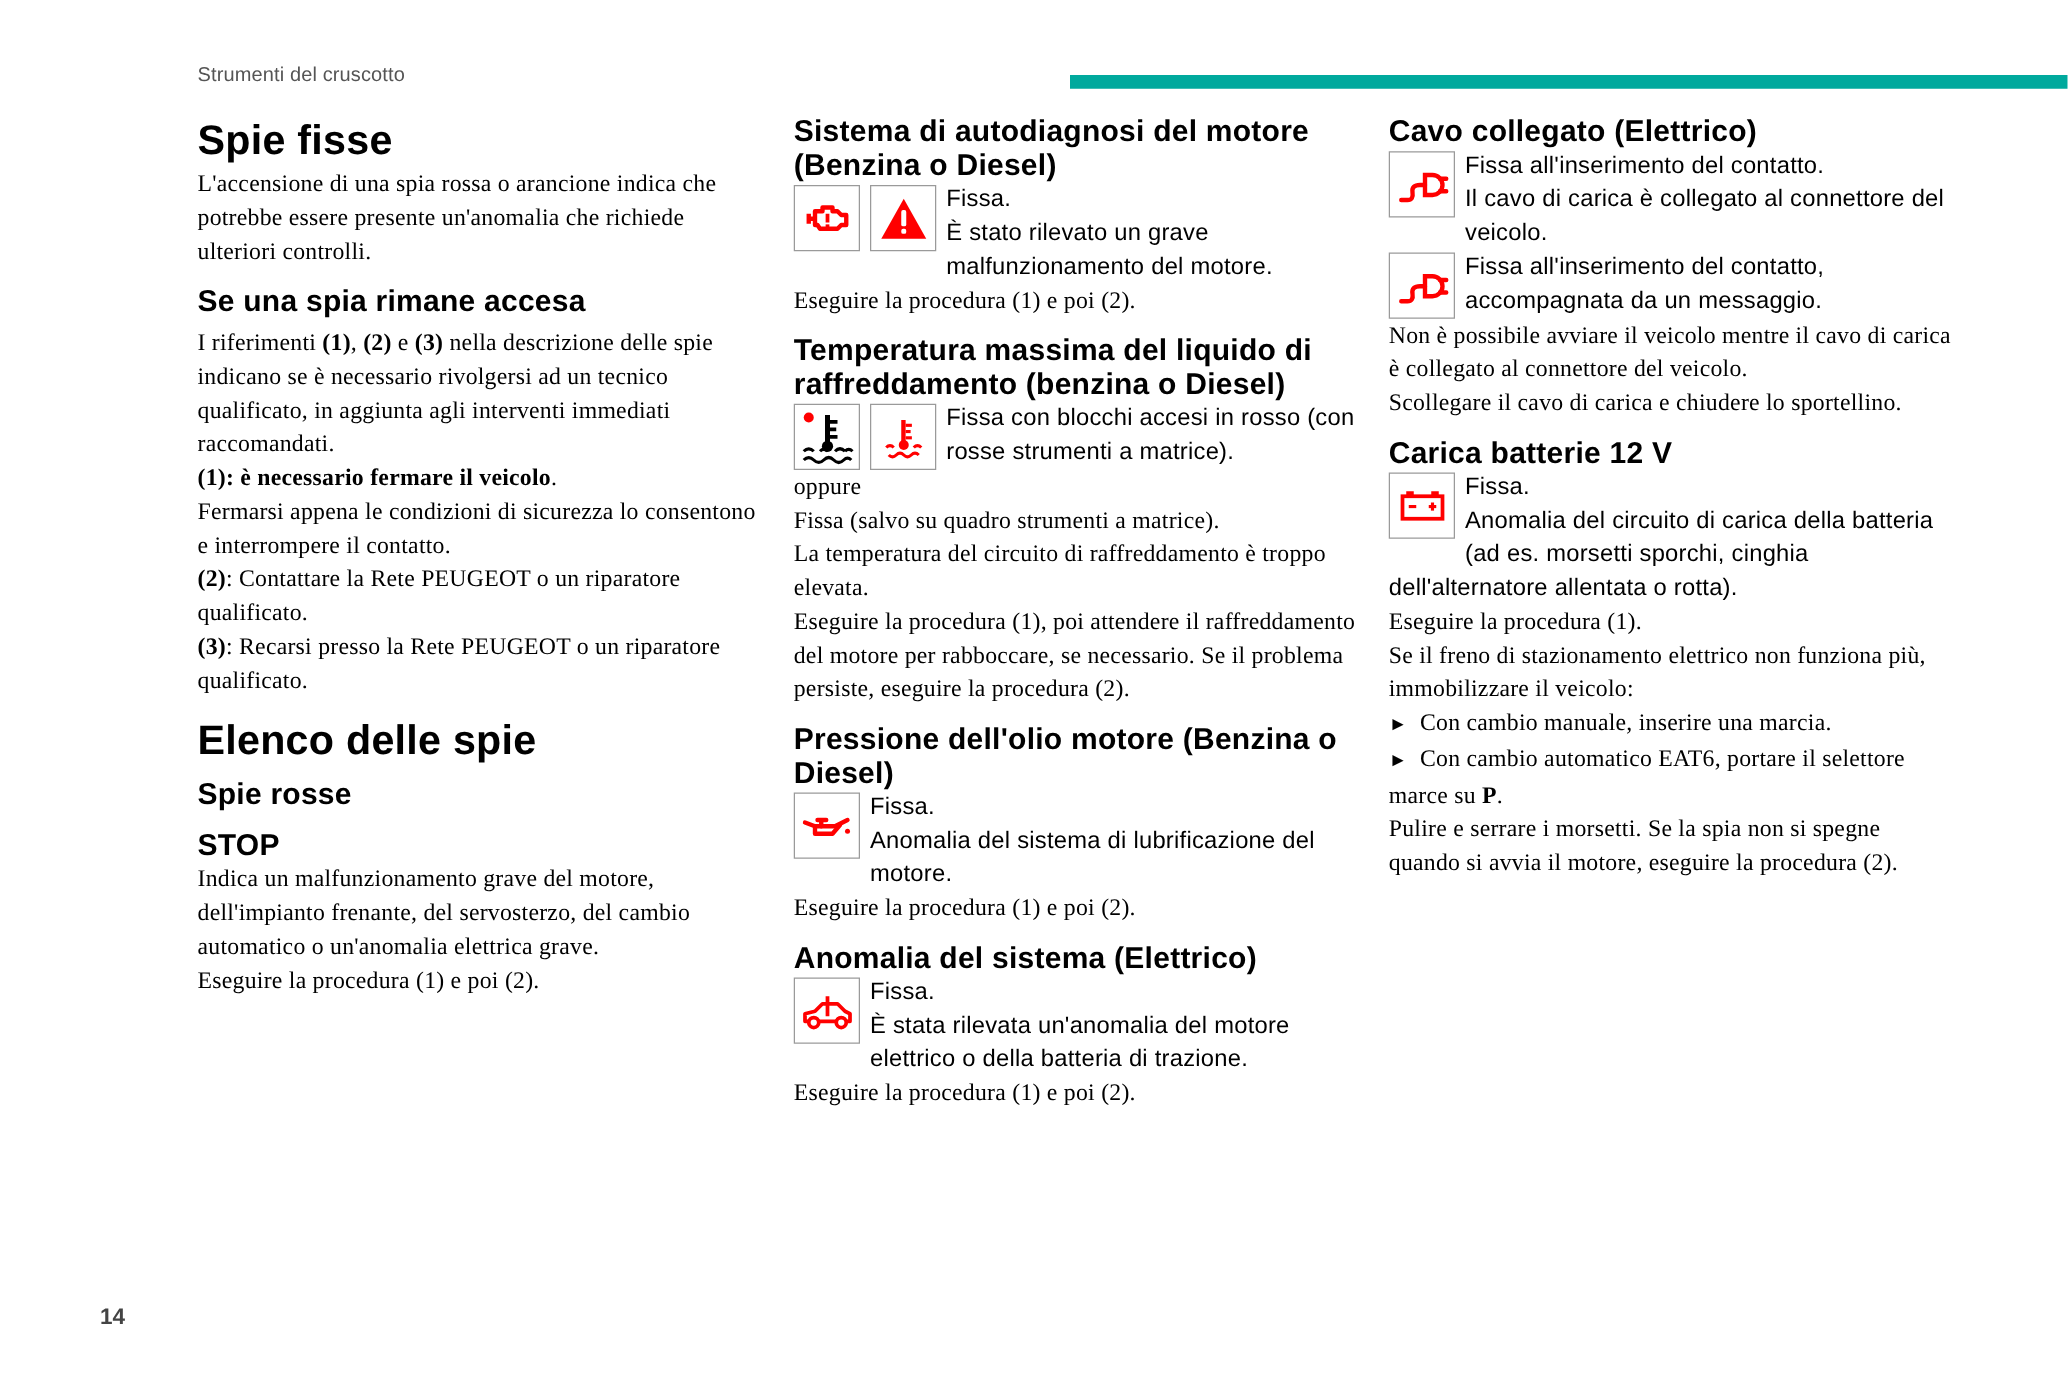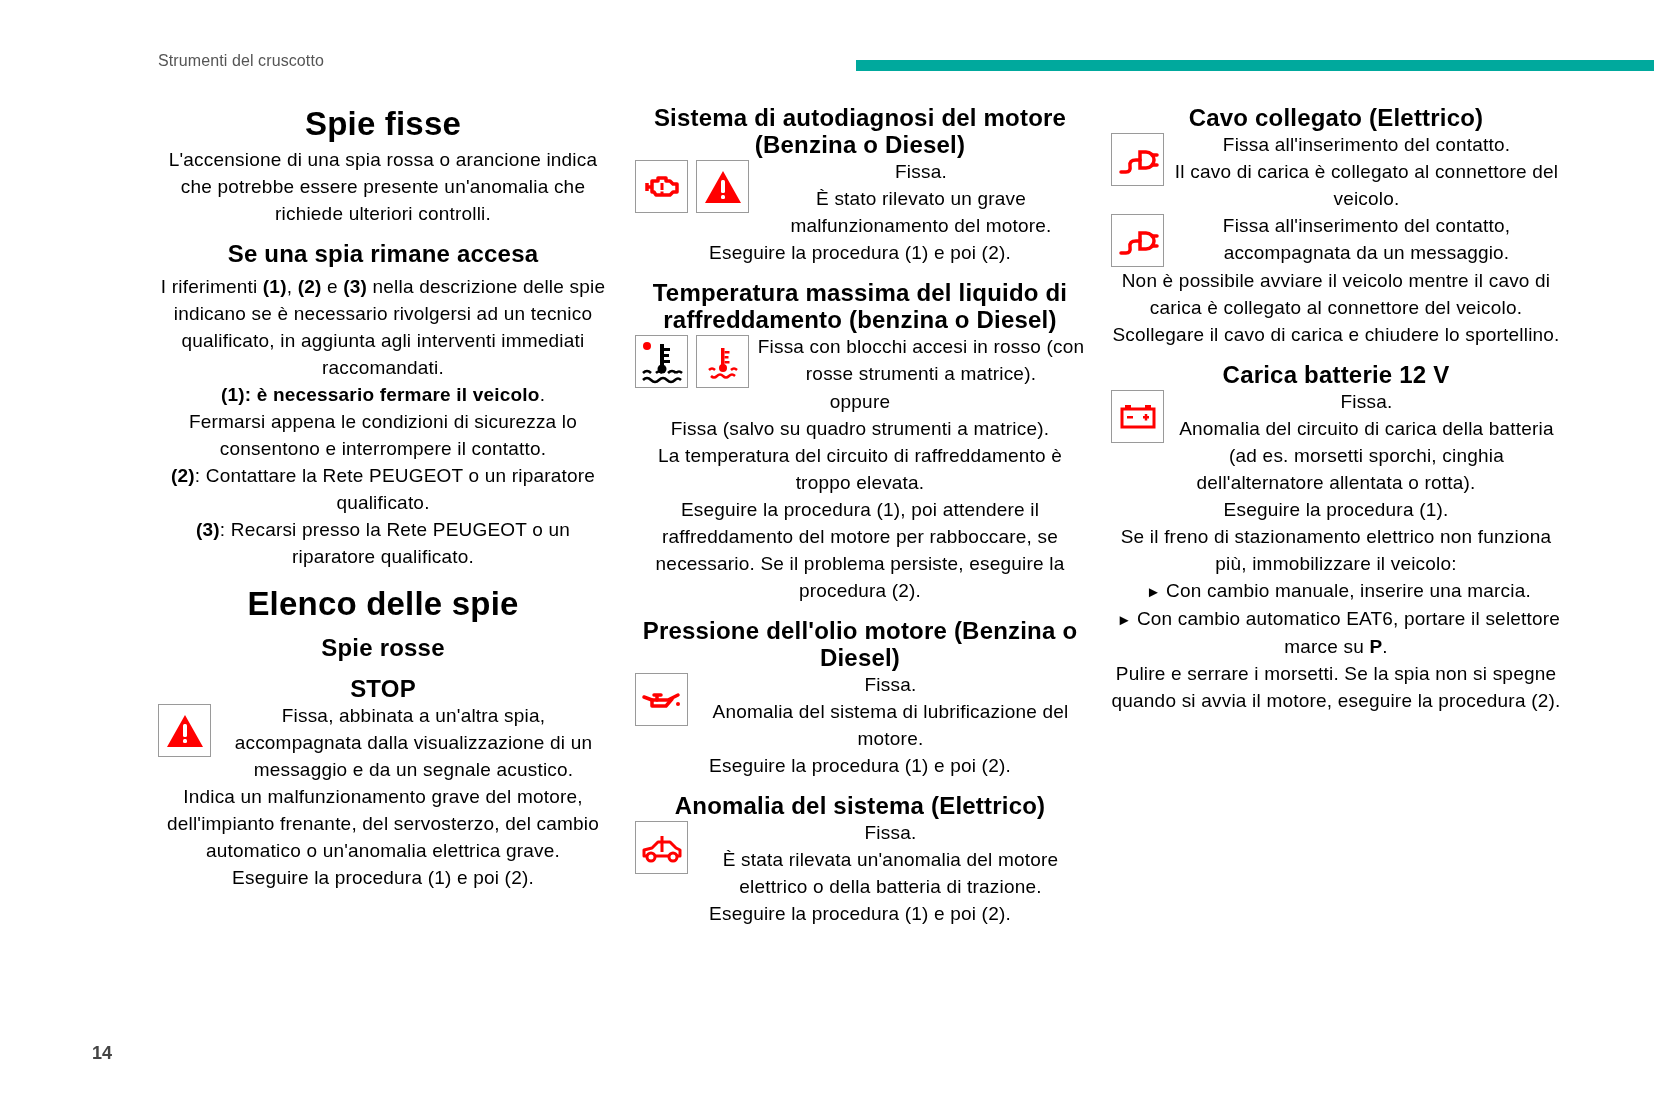--- a/index.html
+++ b/index.html
@@ -1,33 +1,33 @@
 <!DOCTYPE html>
 <html><head>
 <meta charset="utf-8">
 <style>
   html, body { margin: 0; padding: 0; background: #ffffff; }
   body { width: 1654px; height: 1103px; position: relative; overflow: hidden;
          font-family: "Liberation Sans", sans-serif; color: #000; }
   .running-head { position: absolute; left: 158px; top: 52px; font-size: 16px; color: #555; letter-spacing: 0.1px; }
   .accent-bar { position: absolute; left: 856px; right: 0; top: 60px; height: 11px; background: #00a99d; }
-  .page-num { position: absolute; left: 92px; top: 1043px; font-size: 18px; font-weight: bold; color: #444; }
-
-  .col { position: absolute; top: 104px; width: 450px; font-size: 19px; line-height: 27px; letter-spacing: 0.2px; text-align: center; }
+  .page-num { position: absolute; left: 80px; top: 1043px; font-size: 18px; font-weight: bold; color: #444; }
+
+  .col { position: absolute; top: 92px; width: 450px; font-size: 19px; line-height: 27px; letter-spacing: 0.2px; }
   .col1 { left: 158px; }
   .col2 { left: 635px; }
   .col3 { left: 1111px; }
 
   .h1 { font-size: 33px; font-weight: bold; line-height: 40px; margin: 0 0 2px 0; }
   .h1.big-gap { margin-top: 14px; margin-bottom: 10px; }
   .h3 { font-weight: bold; font-size: 24px; line-height: 27px; margin: 0; }
   .h3.sp-top { margin-top: 13px; }
   .h3.sp-bot { margin-bottom: 6px; }
   .h3.sub { margin-top: 10px; }
-  p { margin: 0; }
+  p { margin: 0; font-family: Liberation Serif, serif; }
 
   .iconrow { display: block; }
   .icons { float: left; margin: 2px 8px 0 0; display: flex; gap: 8px; }
   .ibox { width: 53px; height: 53px; border: 1px solid #9a9a9a; box-sizing: border-box;
           display: flex; align-items: center; justify-content: center; background: #fff; }
   .ibox svg { width: 44px; height: 44px; }
   .clear { clear: both; }
   b { font-weight: bold; }
   .arrow { display: inline-block; width: 25px; font-size: 15px; }
 </style>
@@ -42,33 +42,20 @@
   <p>L'accensione di una spia rossa o arancione indica che potrebbe essere presente un'anomalia che richiede ulteriori controlli.</p>
   <div class="h3 sp-top sp-bot">Se una spia rimane accesa</div>
   <p><span>I riferimenti </span><b>(1)</b><span>, </span><b>(2)</b><span> e </span><b>(3)</b><span> nella descrizione delle spie indicano se è necessario rivolgersi ad un tecnico qualificato, in aggiunta agli interventi immediati raccomandati.</span></p>
   <p><b>(1)</b><b>: è necessario fermare il veicolo</b><span>.</span></p>
   <p>Fermarsi appena le condizioni di sicurezza lo consentono e interrompere il contatto.</p>
   <p><b>(2)</b><span>: Contattare la Rete PEUGEOT o un riparatore qualificato.</span></p>
   <p><b>(3)</b><span>: Recarsi presso la Rete PEUGEOT o un riparatore qualificato.</span></p>
   <div class="h1 big-gap">Elenco delle spie</div>
   <div class="h3">Spie rosse</div>
   <div class="h3 sub" style="margin-top:14px">STOP</div>
-  <div class="iconrow">
-    <div class="icons">
-      <div class="ibox">
-        <svg viewBox="0 0 44 44">
-            <polygon points="22,6 40,38 4,38" fill="#ff0000"></polygon>
-            <rect x="20" y="15" width="4" height="13" rx="1.5" fill="#fff"></rect>
-            <rect x="20" y="30" width="4" height="4" rx="1.5" fill="#fff"></rect>
-          </svg>
-      </div>
-    </div>
-    <span>Fissa, abbinata a un'altra spia, accompagnata dalla visualizzazione di un messaggio e da un segnale acustico.</span>
-    <div class="clear"></div>
-  </div>
   <p>Indica un malfunzionamento grave del motore, dell'impianto frenante, del servosterzo, del cambio automatico o un'anomalia elettrica grave.</p>
   <p>Eseguire la procedura (1) e poi (2).</p>
 </div>
 
 <div class="col col2">
   <div class="h3">Sistema di autodiagnosi del motore (Benzina o Diesel)</div>
   <div class="iconrow">
     <div class="icons">
       <div class="ibox">
         <svg viewBox="0 0 44 44">

